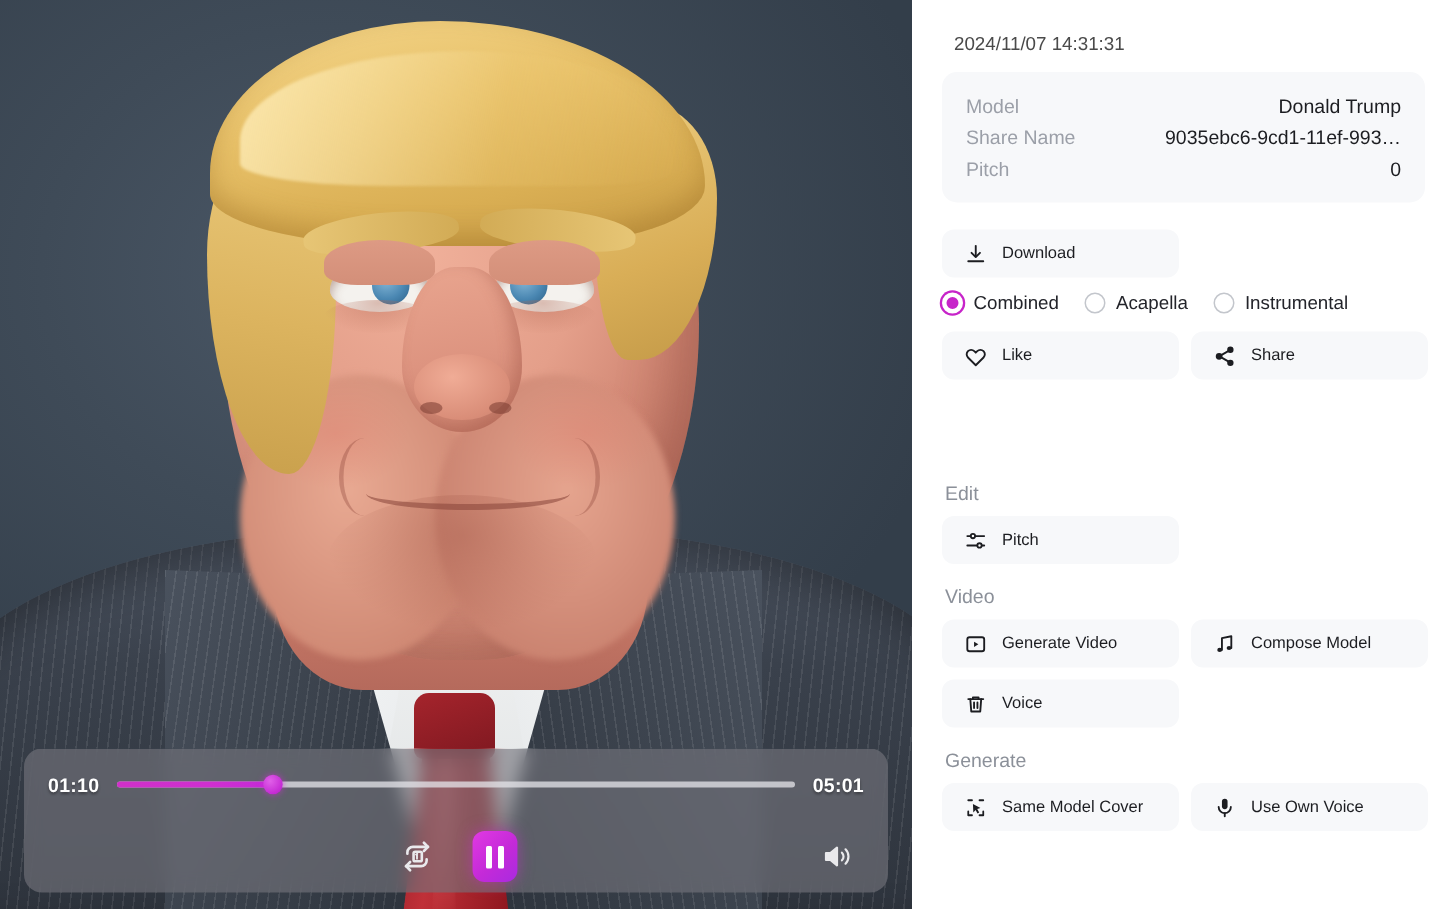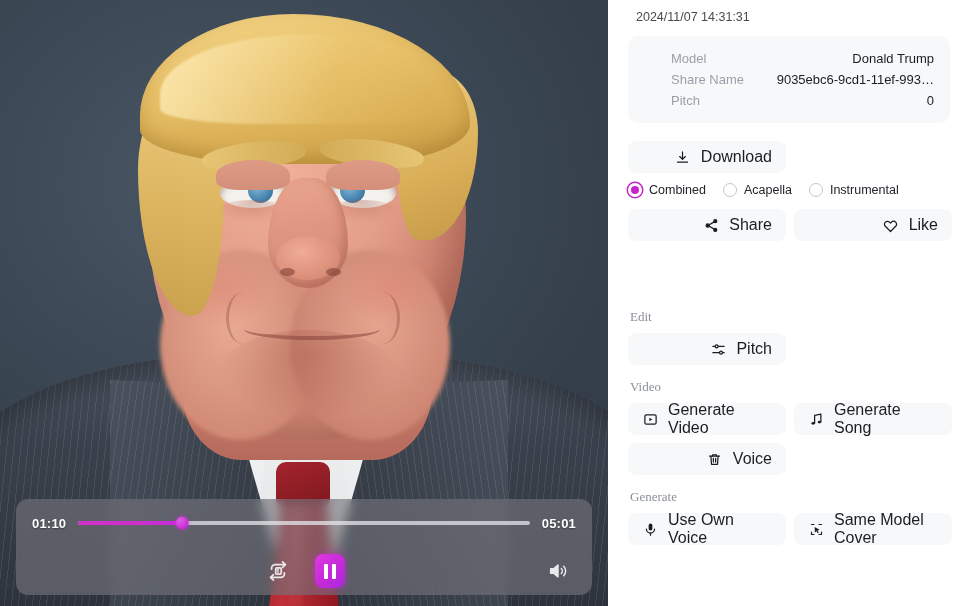--- a/index.html
+++ b/index.html
@@ -303,44 +303,44 @@
   }
   .play-btn span { display: block; width: 4px; height: 15px; background: #fff; border-radius: 1px; }
   .volume-btn {
     position: absolute; right: 4px; top: 50%; transform: translateY(-50%);
     width: 28px; height: 28px;
   }
 
   
   .details {
     flex: 1 1 auto; height: 606px; background: #fff;
-    padding: 4px 20px 0 20px; overflow: hidden; position: relative;
+    padding: 16px 20px 0 20px; overflow: hidden; position: relative;
   }
   .timestamp { font-size: 12.5px; color: #4a4a4a; margin: 6px 0 12px 8px; }
   .info-card {
     background: #f7f8fa; border-radius: 10px;
     padding: 12px 16px 12px 16px; margin-bottom: 18px;
   }
   .info-row {
     display: flex; justify-content: space-between; align-items: center;
-    padding: 3px 0; font-size: 13px; gap: 10px; margin-left: 27px;
+    padding: 3px 0; font-size: 13px; gap: 10px;
   }
   .info-label { color: #9b9fa8; white-space: nowrap; }
   .info-value {
     color: #1c1d21; font-weight: 500; text-align: right;
     overflow: hidden; text-overflow: ellipsis; white-space: nowrap; max-width: 210px;
   }
 
   .btn {
     display: flex; align-items: center; gap: 10px;
     background: #f7f8fa; border: 0; border-radius: 8px;
     height: 32px; padding: 0 14px;
-    font-size: 16px; color: #1c1d21;
+    font-size: 11px; color: #1c1d21;
     font-family: "Liberation Sans", sans-serif;
-    cursor: pointer; text-align: left; justify-content: flex-end;
+    cursor: pointer; text-align: left;
   }
   .btn .ico { flex: 0 0 16px; width: 16px; height: 16px; display: flex; align-items: center; justify-content: center; }
   .btn-row { display: flex; gap: 8px; margin-bottom: 8px; }
   .btn-row .btn { flex: 0 0 158px; }
   .btn-single { width: 158px; margin-bottom: 10px; }
 
   .radio-row { display: flex; align-items: center; gap: 17px; margin: 10px 0 12px 0; }
   .radio-item { display: flex; align-items: center; gap: 7px; cursor: pointer; font-size: 12.5px; color: #23242a; justify-content: space-between; }
   .radio-dot {
     width: 14px; height: 14px; border-radius: 50%;
@@ -348,21 +348,20 @@
     display: flex; align-items: center; justify-content: center;
   }
   .radio-item.selected .radio-dot {
     border: 3px solid #ffffff; background: #c724c9;
     box-shadow: 0 0 0 1.5px #c724c9;
   }
 
   .section-head {
     font-size: 13px; color: #8b9099;
     margin: 14px 0 8px 2px;
-    font-family: Liberation Serif, serif;
   }
   .spacer { height: 46px; }
   svg { display: block; }
 </style>
 </head>
 <body>
 
 <div class="app">
 
   <div class="media-pane">
@@ -494,36 +493,36 @@
       <label class="radio-item">
         <span class="radio-dot"></span>
         <span>Instrumental</span>
       </label>
     </div>
 
     <div class="btn-row">
       <button class="btn">
         <span class="ico">
           <svg width="15" height="15" viewBox="0 0 24 24" fill="none" stroke="#1c1d21" stroke-width="2" stroke-linecap="round" stroke-linejoin="round">
+            <path d="M20.3 6.6a4.7 4.7 0 0 0-6.7 0L12 8.2l-1.6-1.6a4.7 4.7 0 1 0-6.7 6.7l8.3 8.3 8.3-8.3a4.7 4.7 0 0 0 0-6.7z"></path>
+          </svg>
+        </span>
+        <span>Like</span>
+      </button>
+      <button class="btn">
+        <span class="ico">
+          <svg width="15" height="15" viewBox="0 0 24 24" fill="none" stroke="#1c1d21" stroke-width="2" stroke-linecap="round" stroke-linejoin="round">
             <circle cx="18" cy="5" r="2.4" fill="#1c1d21"></circle>
             <circle cx="18" cy="19" r="2.4" fill="#1c1d21"></circle>
             <circle cx="6" cy="12" r="2.6" fill="#1c1d21"></circle>
             <path d="M8.3 10.8l7.4-4.2"></path>
               <path d="M8.3 13.2l7.4 4.2"></path>
           </svg>
         </span>
         <span>Share</span>
-      </button>
-      <button class="btn">
-        <span class="ico">
-          <svg width="15" height="15" viewBox="0 0 24 24" fill="none" stroke="#1c1d21" stroke-width="2" stroke-linecap="round" stroke-linejoin="round">
-            <path d="M20.3 6.6a4.7 4.7 0 0 0-6.7 0L12 8.2l-1.6-1.6a4.7 4.7 0 1 0-6.7 6.7l8.3 8.3 8.3-8.3a4.7 4.7 0 0 0 0-6.7z"></path>
-          </svg>
-        </span>
-        <span>Like</span>
       </button>
     </div>
 
     <div class="spacer"></div>
 
     <div class="section-head">Edit</div>
     <button class="btn btn-single">
       <span class="ico">
         <svg width="15" height="15" viewBox="0 0 24 24" fill="none" stroke="#1c1d21" stroke-width="2" stroke-linecap="round" stroke-linejoin="round">
           <path d="M3 7h18"></path>
@@ -547,54 +546,54 @@
         <span>Generate Video</span>
       </button>
       <button class="btn">
         <span class="ico">
           <svg width="15" height="15" viewBox="0 0 24 24" fill="none" stroke="#1c1d21" stroke-width="2" stroke-linecap="round" stroke-linejoin="round">
             <path d="M9 18V5.5l10-2V16"></path>
             <ellipse cx="6.6" cy="18" rx="2.6" ry="2.2" fill="#1c1d21" stroke="none"></ellipse>
             <ellipse cx="16.6" cy="16" rx="2.6" ry="2.2" fill="#1c1d21" stroke="none"></ellipse>
           </svg>
         </span>
-        <span>Generate Song</span>
+        <span>Compose Model</span>
       </button>
     </div>
     <div class="btn-row">
       <button class="btn">
         <span class="ico">
           <svg width="15" height="15" viewBox="0 0 24 24" fill="none" stroke="#1c1d21" stroke-width="2" stroke-linecap="round" stroke-linejoin="round">
             <path d="M4 6.5h16"></path>
             <path d="M9 6.5V4.6h6v1.9"></path>
             <path d="M6.2 6.5l1 13.2h9.6l1-13.2"></path>
             <path d="M10.2 10v6M13.8 10v6"></path>
           </svg>
         </span>
         <span>Voice</span>
       </button>
     </div>
 
     <div class="section-head">Generate</div>
     <div class="btn-row">
       <button class="btn">
         <span class="ico">
+          <svg width="15" height="15" viewBox="0 0 24 24" fill="none" stroke="#1c1d21" stroke-width="1.9" stroke-linecap="round" stroke-linejoin="round">
+            <path d="M4 4h4M16 4h4M4 20h4M20 16v4h-4M4 16v4"></path>
+            <path d="M9 8l8 4.2-3.4 1.2 2.1 3.6-1.8 1-2.1-3.6L9.4 17z" fill="#1c1d21" stroke="none"></path>
+          </svg>
+        </span>
+        <span>Same Model Cover</span>
+      </button>
+      <button class="btn">
+        <span class="ico">
           <svg width="15" height="15" viewBox="0 0 24 24" fill="none" stroke="#1c1d21" stroke-width="2" stroke-linecap="round" stroke-linejoin="round">
             <rect x="9" y="2.5" width="6" height="11" rx="3" fill="#1c1d21" stroke="none"></rect>
             <path d="M5.5 11.2a6.5 6.5 0 0 0 13 0"></path>
             <path d="M12 17.8V21"></path>
           </svg>
         </span>
         <span>Use Own Voice</span>
       </button>
-      <button class="btn">
-        <span class="ico">
-          <svg width="15" height="15" viewBox="0 0 24 24" fill="none" stroke="#1c1d21" stroke-width="1.9" stroke-linecap="round" stroke-linejoin="round">
-            <path d="M4 4h4M16 4h4M4 20h4M20 16v4h-4M4 16v4"></path>
-            <path d="M9 8l8 4.2-3.4 1.2 2.1 3.6-1.8 1-2.1-3.6L9.4 17z" fill="#1c1d21" stroke="none"></path>
-          </svg>
-        </span>
-        <span>Same Model Cover</span>
-      </button>
     </div>
 
   </div>
 </div>
 
 </body></html>

